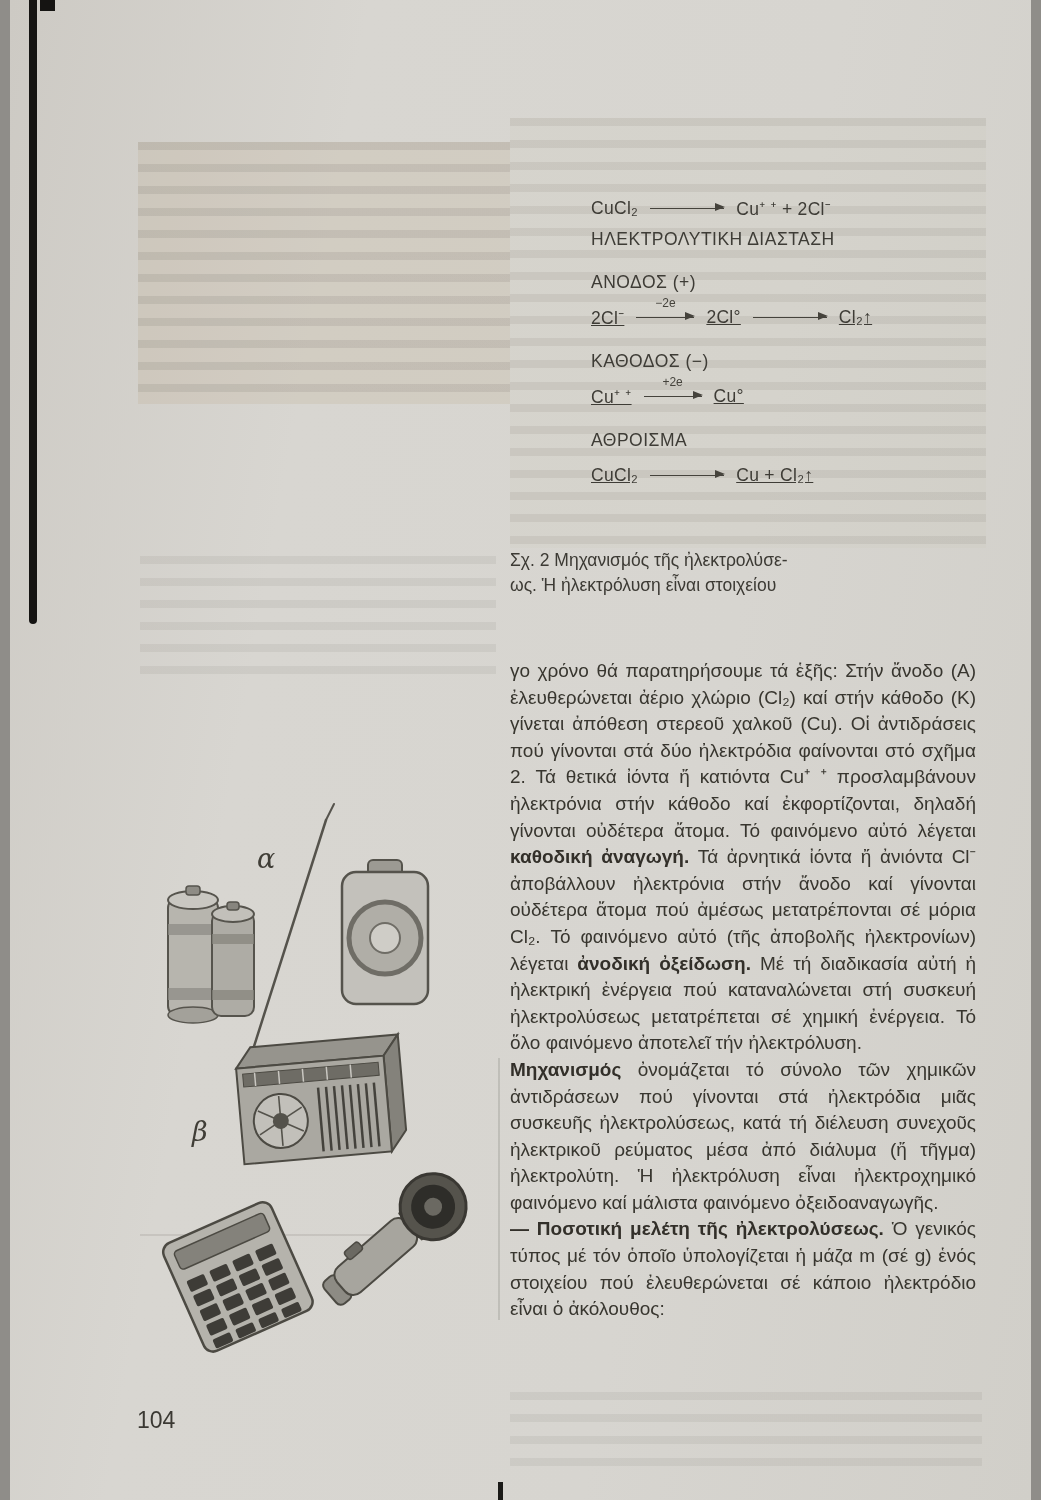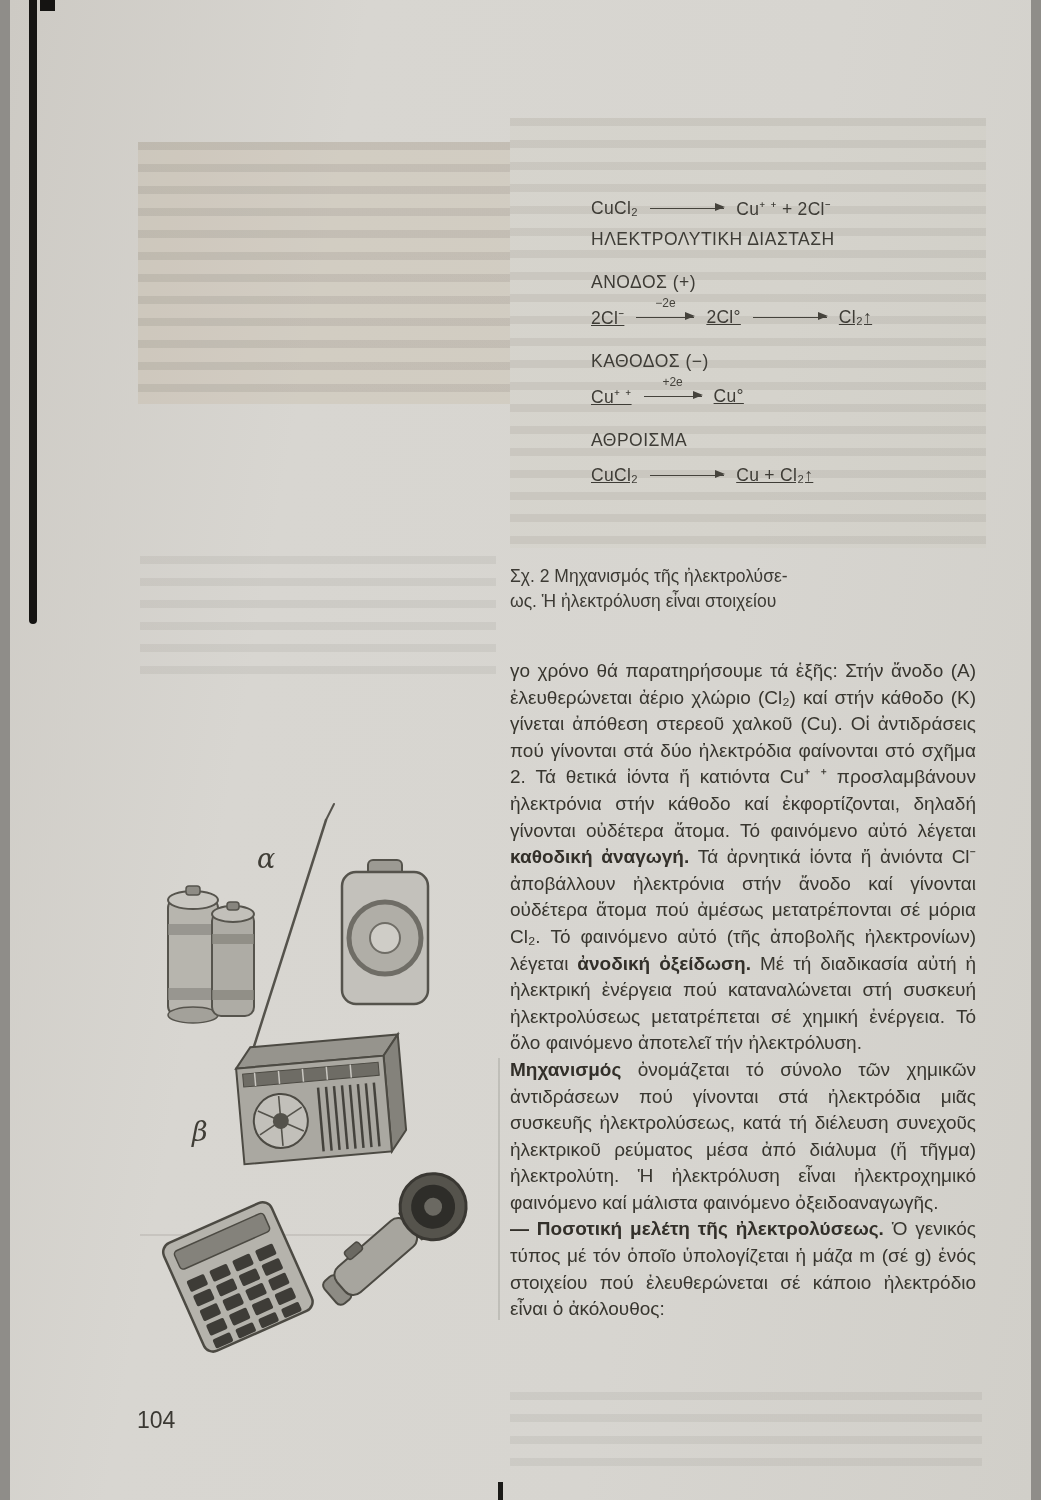--- a/index.html
+++ b/index.html
@@ -43,21 +43,21 @@
   .arrow { position: relative; display: inline-block; height: 0; border-top: 1.6px solid #45433c; }
   .arrow::after { content: ""; position: absolute; right: -1px; top: -5.5px; width: 0; height: 0;
     border-left: 10px solid #45433c; border-top: 4.5px solid transparent; border-bottom: 4.5px solid transparent; }
   .w70 { width: 74px; } .w55 { width: 58px; }
   .alabel { position: absolute; left: 50%; top: -22px; transform: translateX(-50%);
     font-style: normal; font-size: 12px; color: #45433c; }
   .fig2-heading { margin-top: 9px; letter-spacing: .5px; }
   .eq-label { margin-top: 22px; letter-spacing: .5px; }
   .eq-gap { margin-top: 12px; text-decoration: underline; }
 
-  .fig2-caption { position: absolute; left: 500px; top: 564px; z-index: 2;
+  .fig2-caption { position: absolute; left: 500px; top: 548px; z-index: 2;
     font-size: 17.5px; line-height: 25px; color: #3c3a34; }
 
   
   .main-text { position: absolute; left: 500px; top: 658px; width: 466px; z-index: 2;
     font-size: 19px; line-height: 26.6px; text-align: justify; color: #38362f; }
   .main-text p { margin: 0; }
   .main-text b { font-weight: bold; color: #322f29; }
 
   
   .fig3-art { position: absolute; left: 120px; top: 792px; z-index: 1; }

